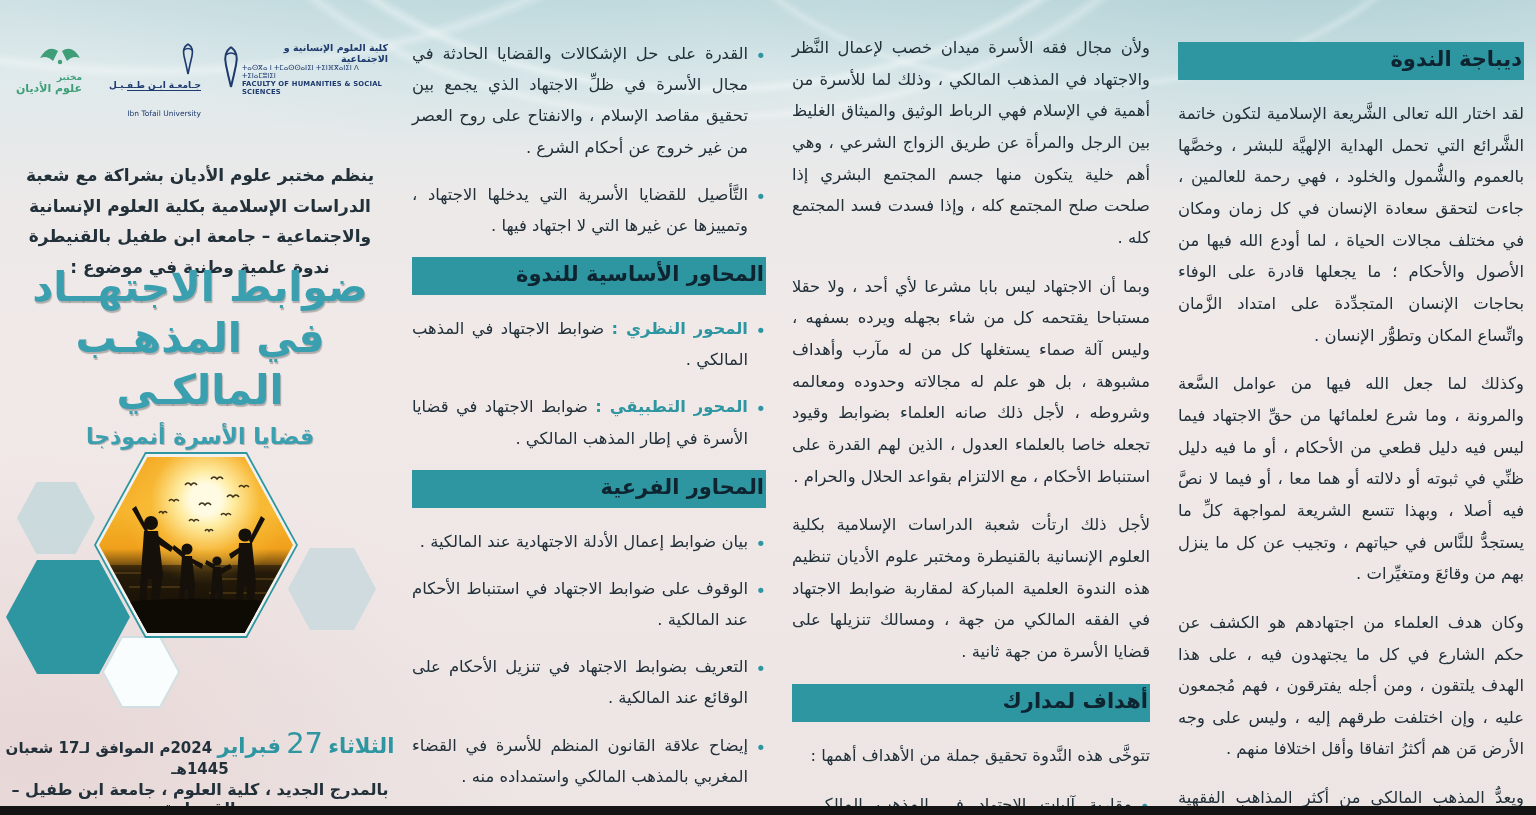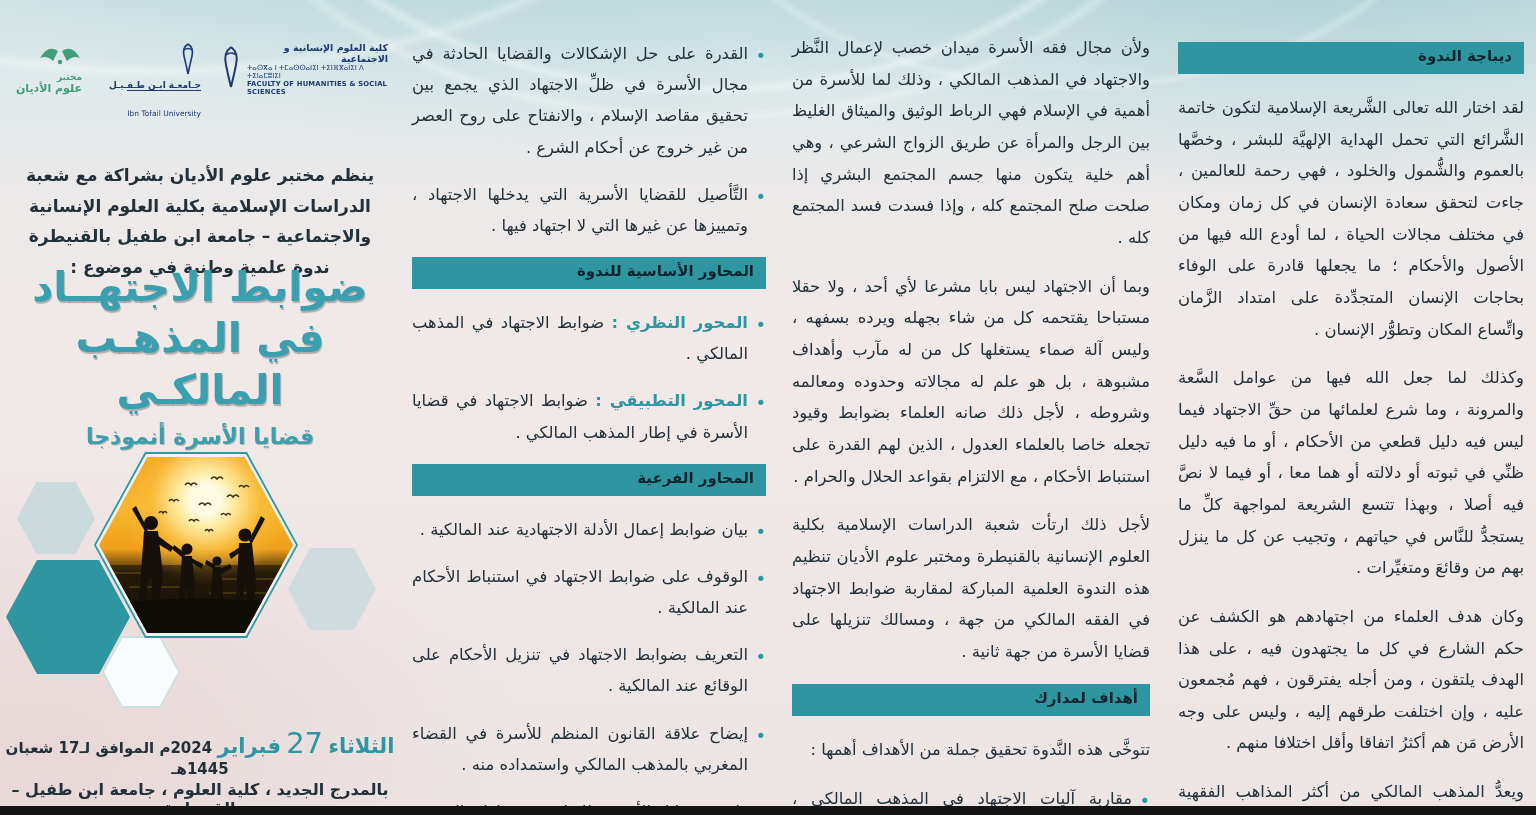--- a/index.html
+++ b/index.html
@@ -24,21 +24,21 @@
       radial-gradient(ellipse 760px 460px at 46% -22%, transparent 57%, rgba(255,255,255,.45) 58.5%, transparent 60%, transparent 63%, rgba(255,255,255,.35) 64.5%, transparent 66%),
       radial-gradient(ellipse 980px 540px at 10% -32%, transparent 60%, rgba(255,255,255,.38) 61.5%, transparent 63%),
       radial-gradient(ellipse 620px 380px at 70% -18%, transparent 60%, rgba(255,255,255,.30) 61.5%, transparent 63%);
   }
   .footer-bar { position:absolute; left:0; bottom:0; width:100%; height:9px; background:#141414; }
 
   
   .col { position:absolute; top:0; }
   .sec-header {
     background:#2e96a1; color:#0e2430; font-weight:bold;
-    font-size:15px; line-height:1.0; padding:7px 12px 10px;
+    font-size:21px; line-height:1.0; padding:7px 2px 10px;
     margin-bottom:18px; text-align:right;
   }
   .para { font-size:16.4px; line-height:1.93; text-align:justify; color:#22303a; margin-bottom:17px; }
   ul.dots { list-style:none; }
   ul.dots li {
     position:relative; font-size:16.4px; line-height:1.9; text-align:justify;
     padding-right:18px; margin-bottom:16px; color:#22303a;
   }
   ul.dots li::before {
     content:"•"; position:absolute; right:0; top:1px; color:#2e96a1; font-size:18px;
@@ -53,21 +53,21 @@
   
   .cover { position:absolute; left:0; top:0; width:400px; height:815px; }
   .logos { position:absolute; top:42px; left:12px; width:376px; height:62px; display:flex; flex-direction:row; justify-content:space-between; align-items:flex-start; direction:ltr; }
   .logo { display:flex; flex-direction:column; align-items:flex-end; }
   .logo-lab { width:70px; color:#3e9e77; }
   .logo-lab .t1 { font-size:9px; font-weight:bold; }
   .logo-lab .t2 { font-size:11px; font-weight:bold; }
   .logo-uni { width:100px; color:#1e3a6e; }
   .logo-uni .t1 { font-size:9px; font-weight:bold; letter-spacing:1px; }
   .logo-uni .t2 { font-size:7.5px; border-top:1px solid #1e3a6e; padding-top:18px; }
-  .logo-fac { width:168px; flex-direction:row; align-items:center; gap:5px; color:#1e3a6e; }
+  .logo-fac { width:168px; flex-direction:row; align-items:center; color:#1e3a6e; }
   .logo-fac .txt { display:flex; flex-direction:column; align-items:center; }
   .logo-fac .t1 { font-size:9.5px; font-weight:bold; direction:rtl; }
   .logo-fac .t2 { font-size:7px; }
   .logo-fac .t3 { font-size:6.8px; font-weight:bold; letter-spacing:.2px; }
 
   .organizer {
     position:absolute; top:160px; left:18px; width:364px;
     text-align:center; font-size:17px; font-weight:bold; line-height:1.8; color:#22303a;
   }
   .cover-title {

